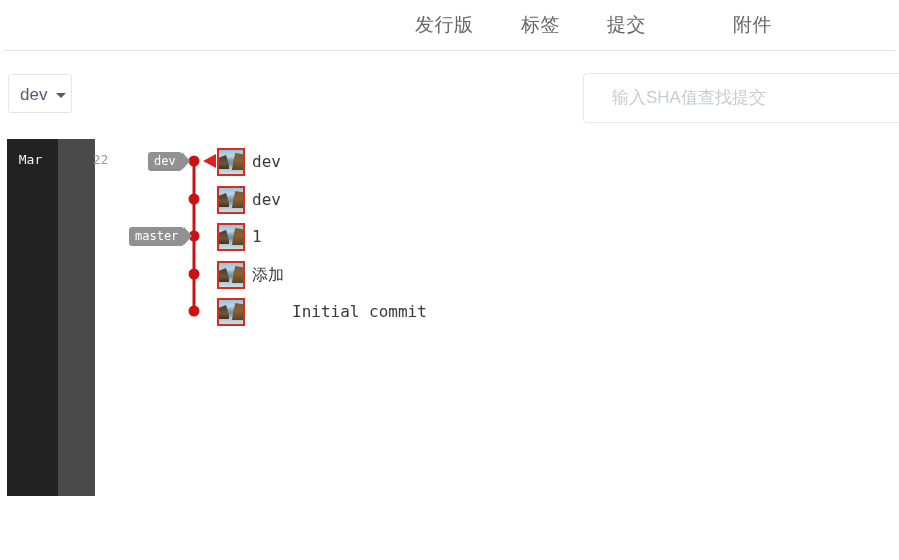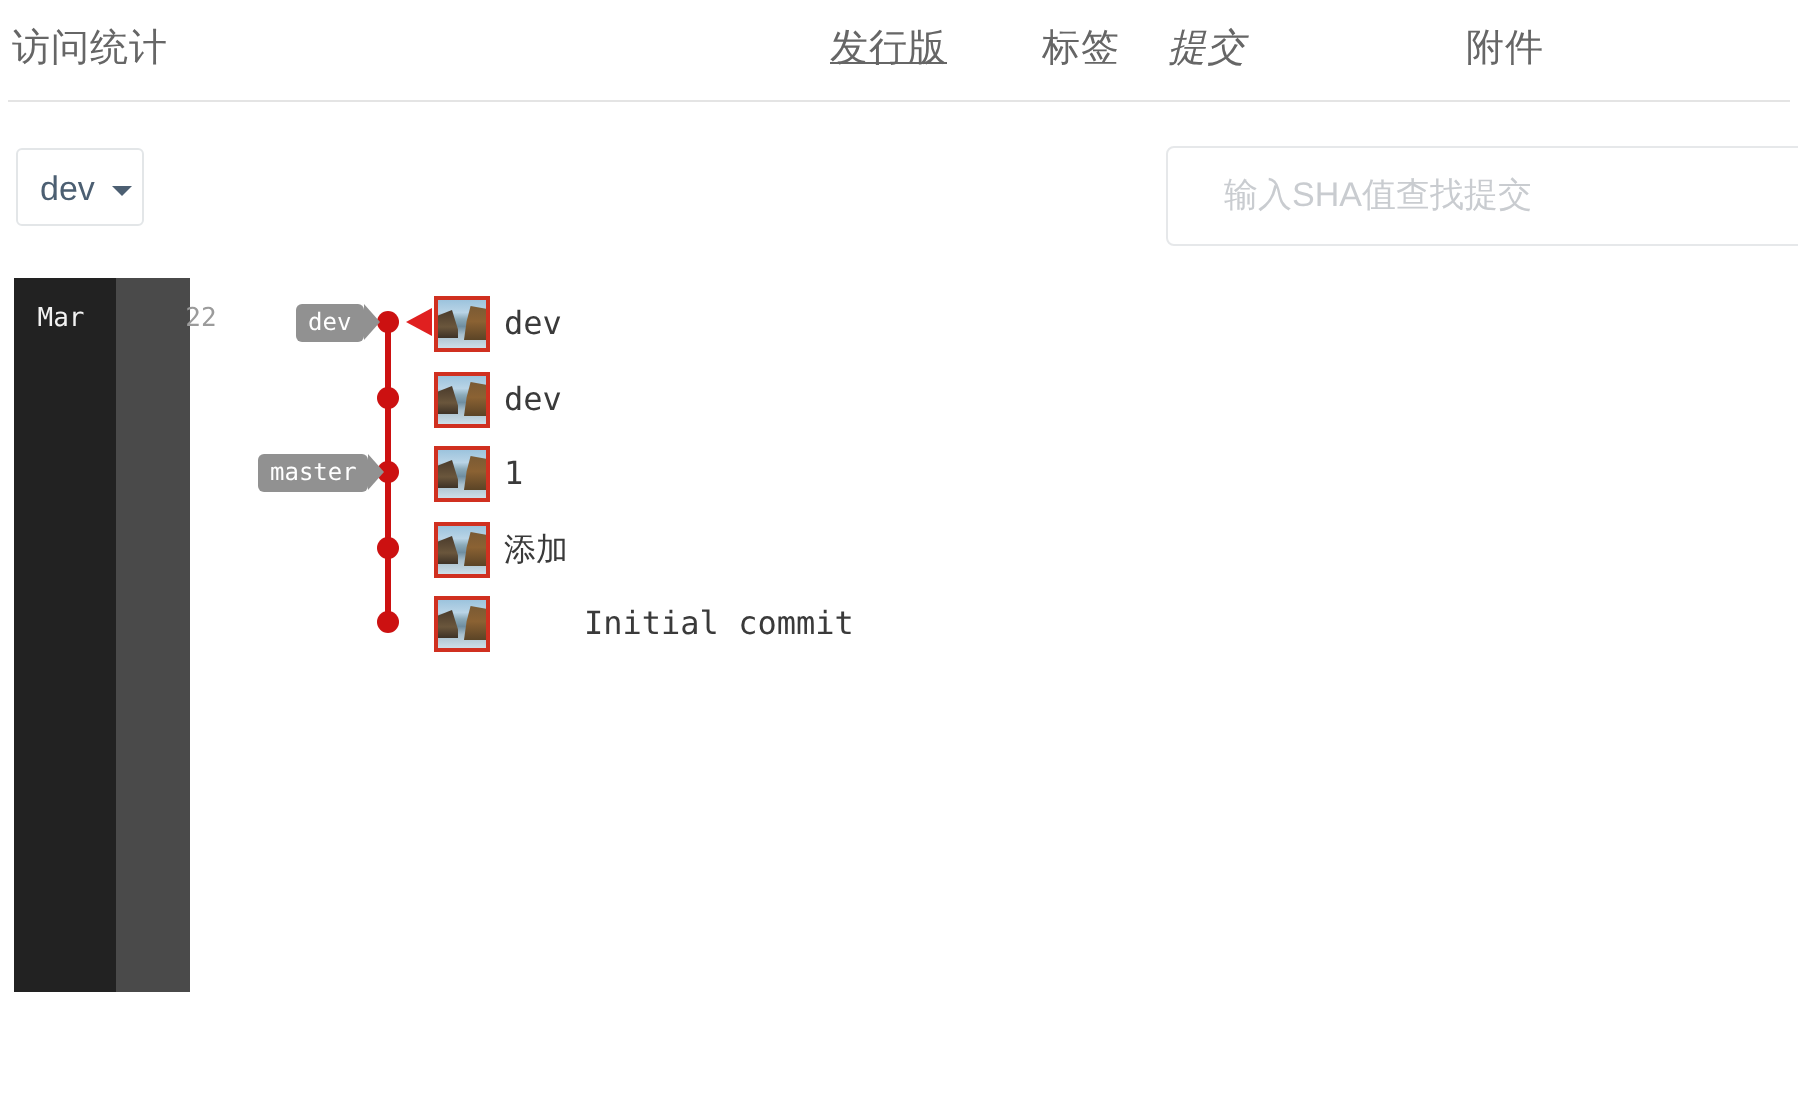--- a/index.html
+++ b/index.html
@@ -238,24 +238,23 @@
     height: 0;
     border-top: 9.5px solid transparent;
     border-bottom: 9.5px solid transparent;
     border-left: 8px solid #919191;
   }
 </style>
 </head>
 <body>
 
 <div class="tabbar">
-  <div class="tab" style="left:6px;">访问统计</div>
-  <div class="tab" style="left:415px;text-decoration:underline;">发行版</div>
+  <div class="tab" style="left:415px;">发行版</div>
   <div class="tab" style="left:521px;">标签</div>
-  <div class="tab" style="left:584px;font-style:italic;">提交</div>
+  <div class="tab" style="left:607px;">提交</div>
   <div class="tab" style="left:700px;margin-left:33px;">附件</div>
   <div class="tabbar-underline"></div>
 </div>
 
 <div class="branch-select">
   <span class="branch-select-label">dev</span>
   <span class="caret"></span>
 </div>
 
 <input class="sha-search" type="text" placeholder="输入SHA值查找提交" style="">

